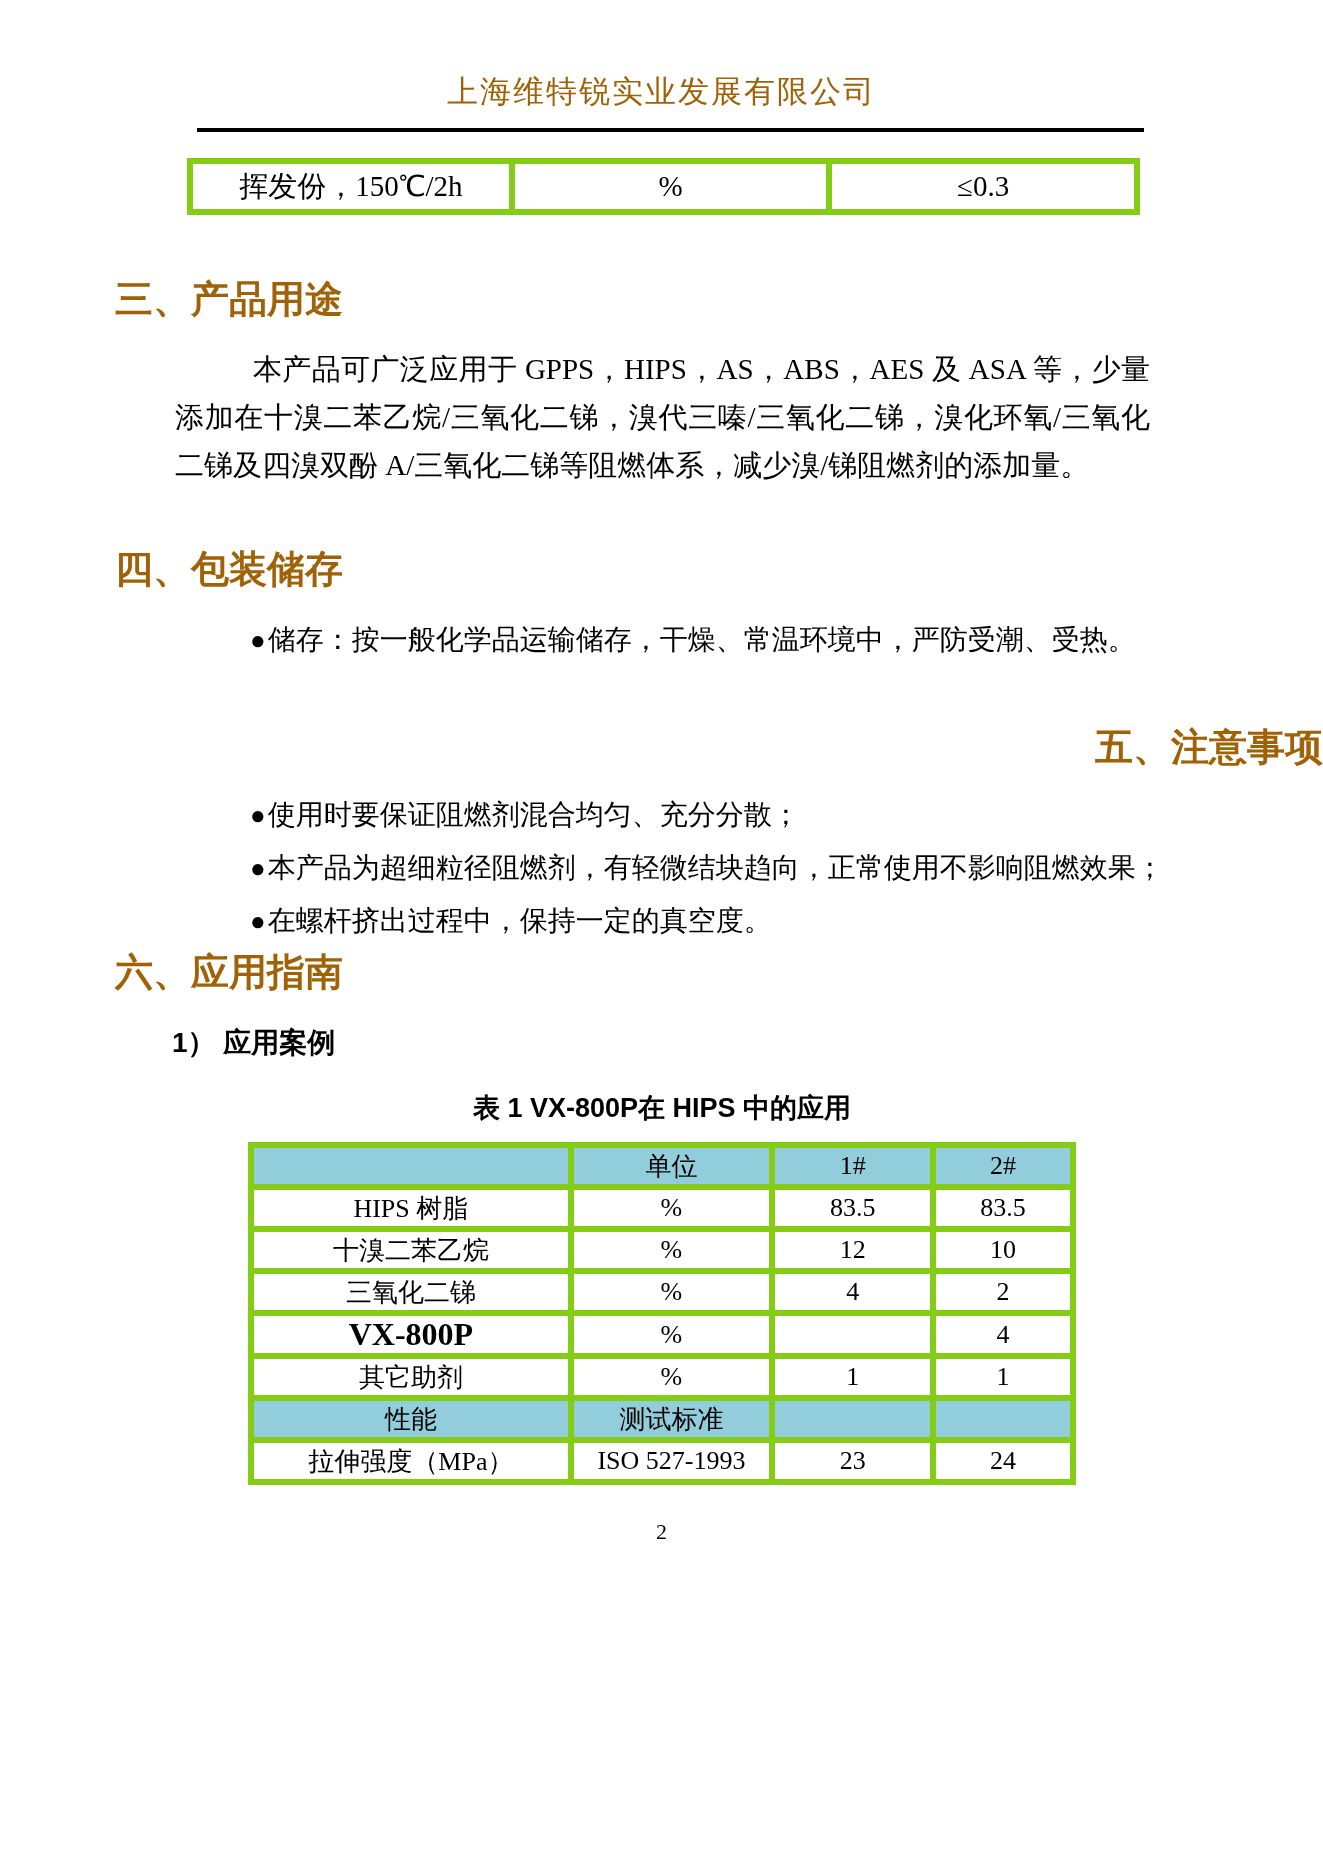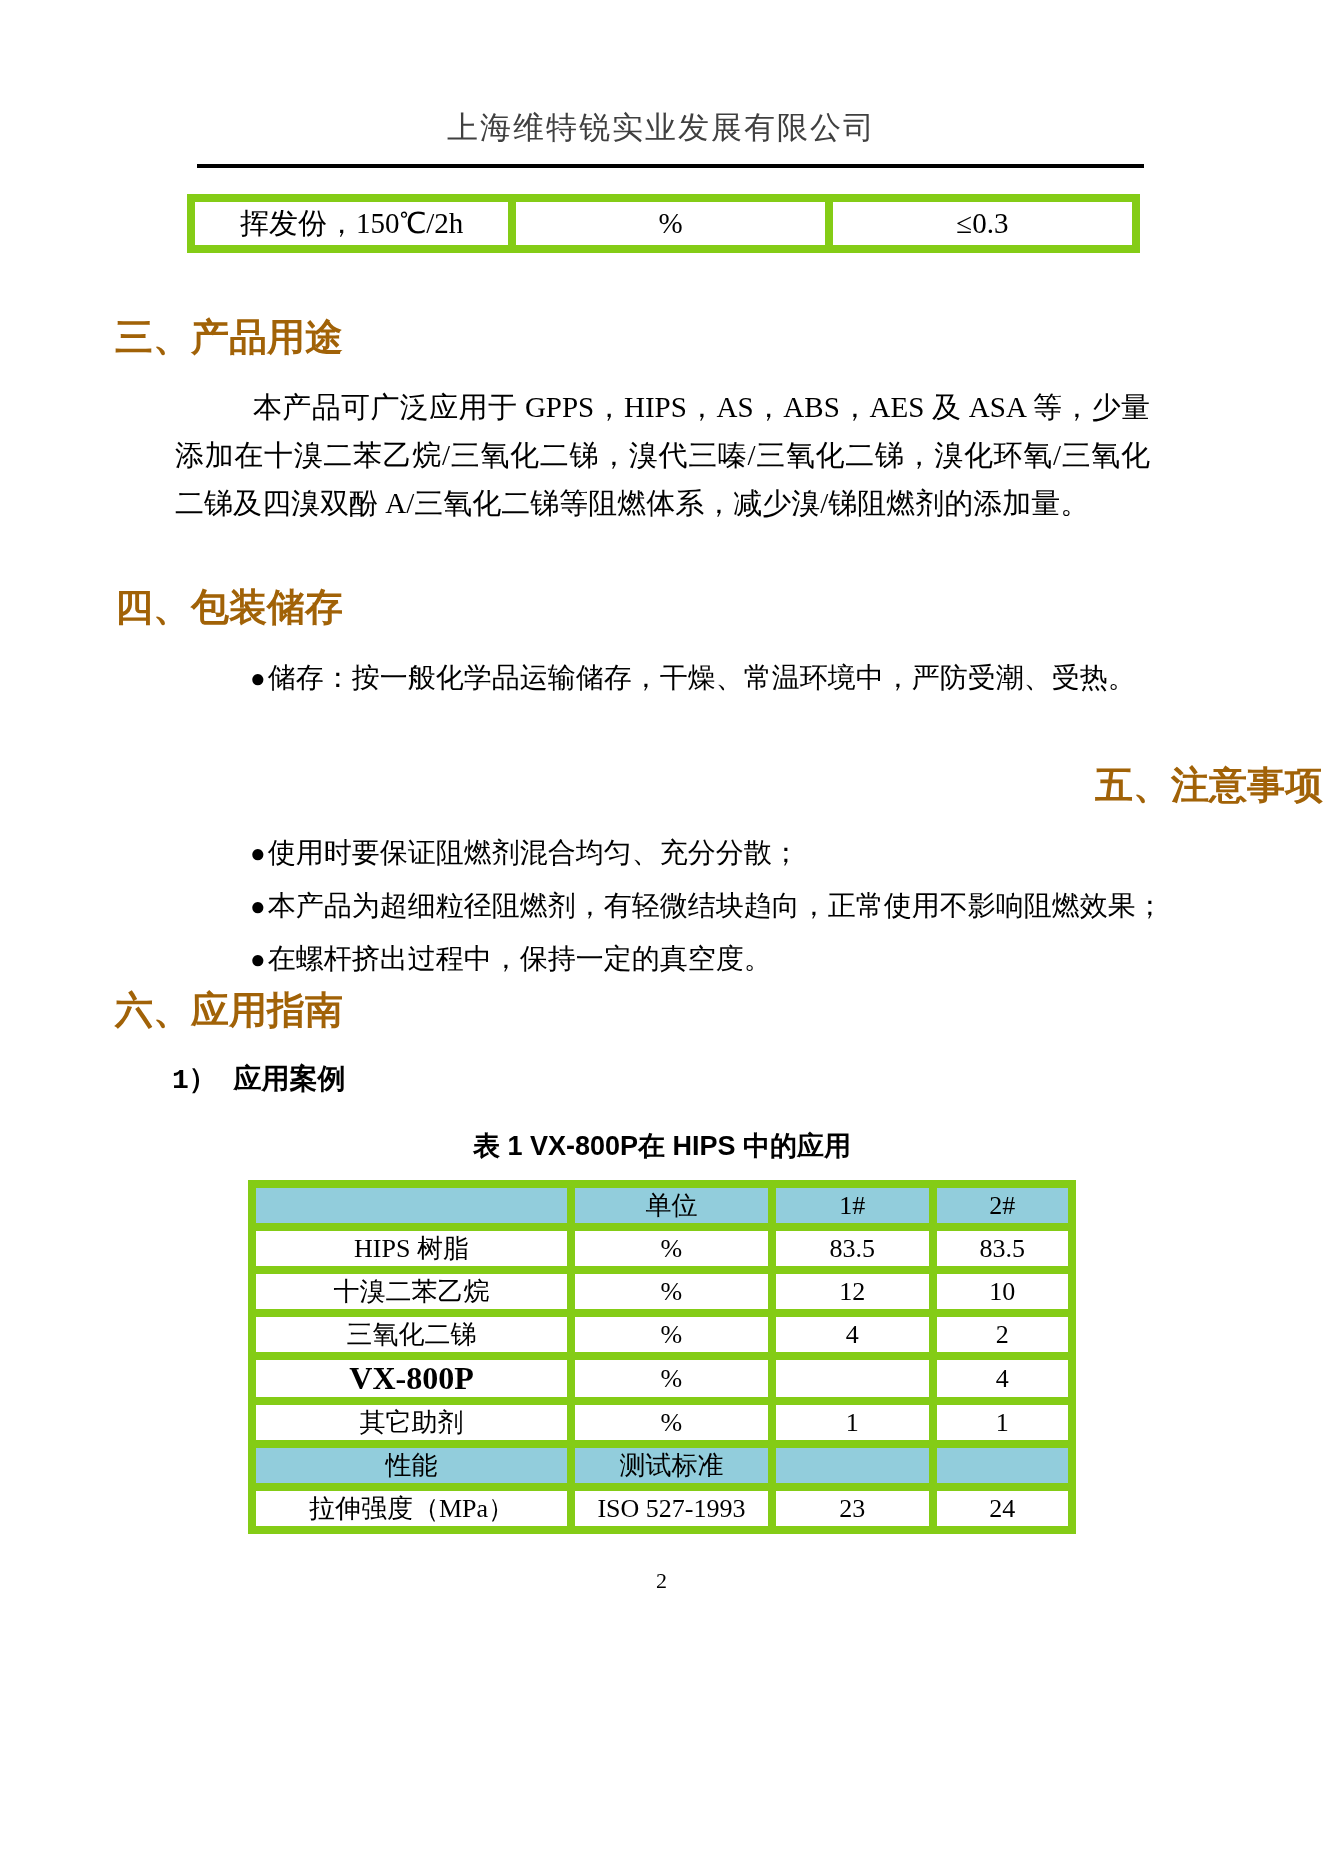--- a/index.html
+++ b/index.html
@@ -6,38 +6,38 @@
   html,body { background:#ffffff; }
   .page {
     width:1323px; height:1871px;
     background:#ffffff; color:#000;
     font-family:"Liberation Serif", serif;
     position:relative; overflow:hidden;
     margin:0 auto;
   }
   
   .company-name {
-    padding-top:108px;
+    padding-top:72px;
     text-align:center;
     font-size:31px;
     line-height:40px;
     letter-spacing:2px;
-    color:#404040;
+    color:#a16207;
     font-weight:normal;
   }
   .header-rule {
     width:947px;
     margin:16px 0 0 197px;
     border-top:4px solid #000;
     height:0;
   }
   
   table.doc-table { border-collapse:collapse; table-layout:fixed; }
   table.doc-table td {
-    border:8px solid #84cc16;
+    border:6px solid #84cc16;
     text-align:center; vertical-align:middle;
     padding:0 6px;
   }
   .spec-table {
     margin:26px 0 0 187px;
     width:953px;
     font-size:29px;
   }
   .spec-table td { height:51px; }
   
@@ -65,21 +65,21 @@
   }
   
   .bullet-list { margin-left:250px; font-size:28px; }
   .bullet-list.pack { margin-top:26px; }
   .bullet-list.prec { margin-top:23px; }
   .bullet-item { line-height:52px; white-space:nowrap; }
   .bullet-item .marker { font-size:26px; margin-right:2px; }
   
   .app-subtitle {
     margin:36px 0 0 172px;
-    font-family:Liberation Mono, monospace;
+    font-family:Liberation Sans, sans-serif;
     font-weight:bold;
     font-size:28px;
     line-height:31px;
   }
   .table-caption {
     margin:36px 0 0 248px;
     width:828px;
     text-align:center;
     font-family:"Liberation Sans", sans-serif;
     font-weight:bold;

